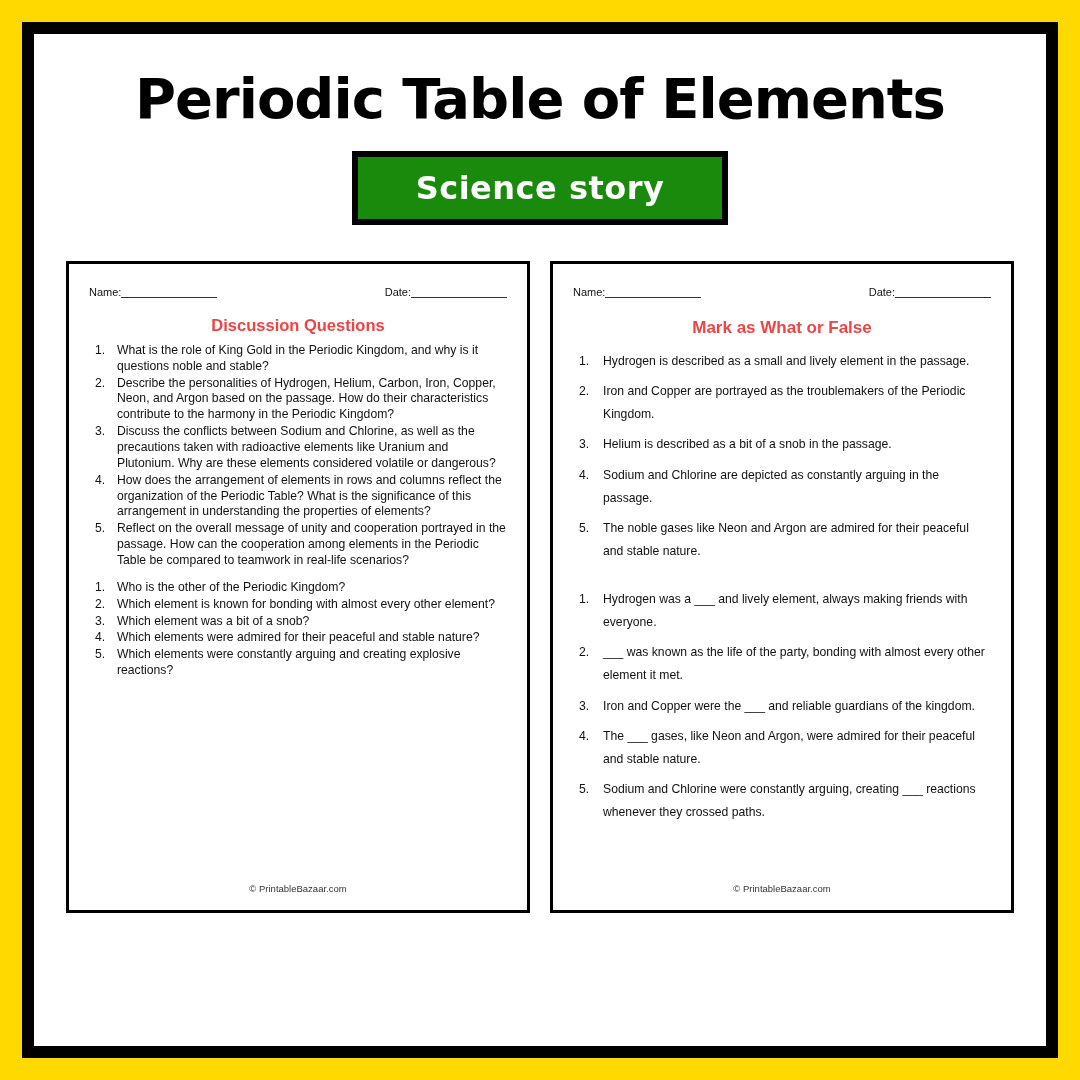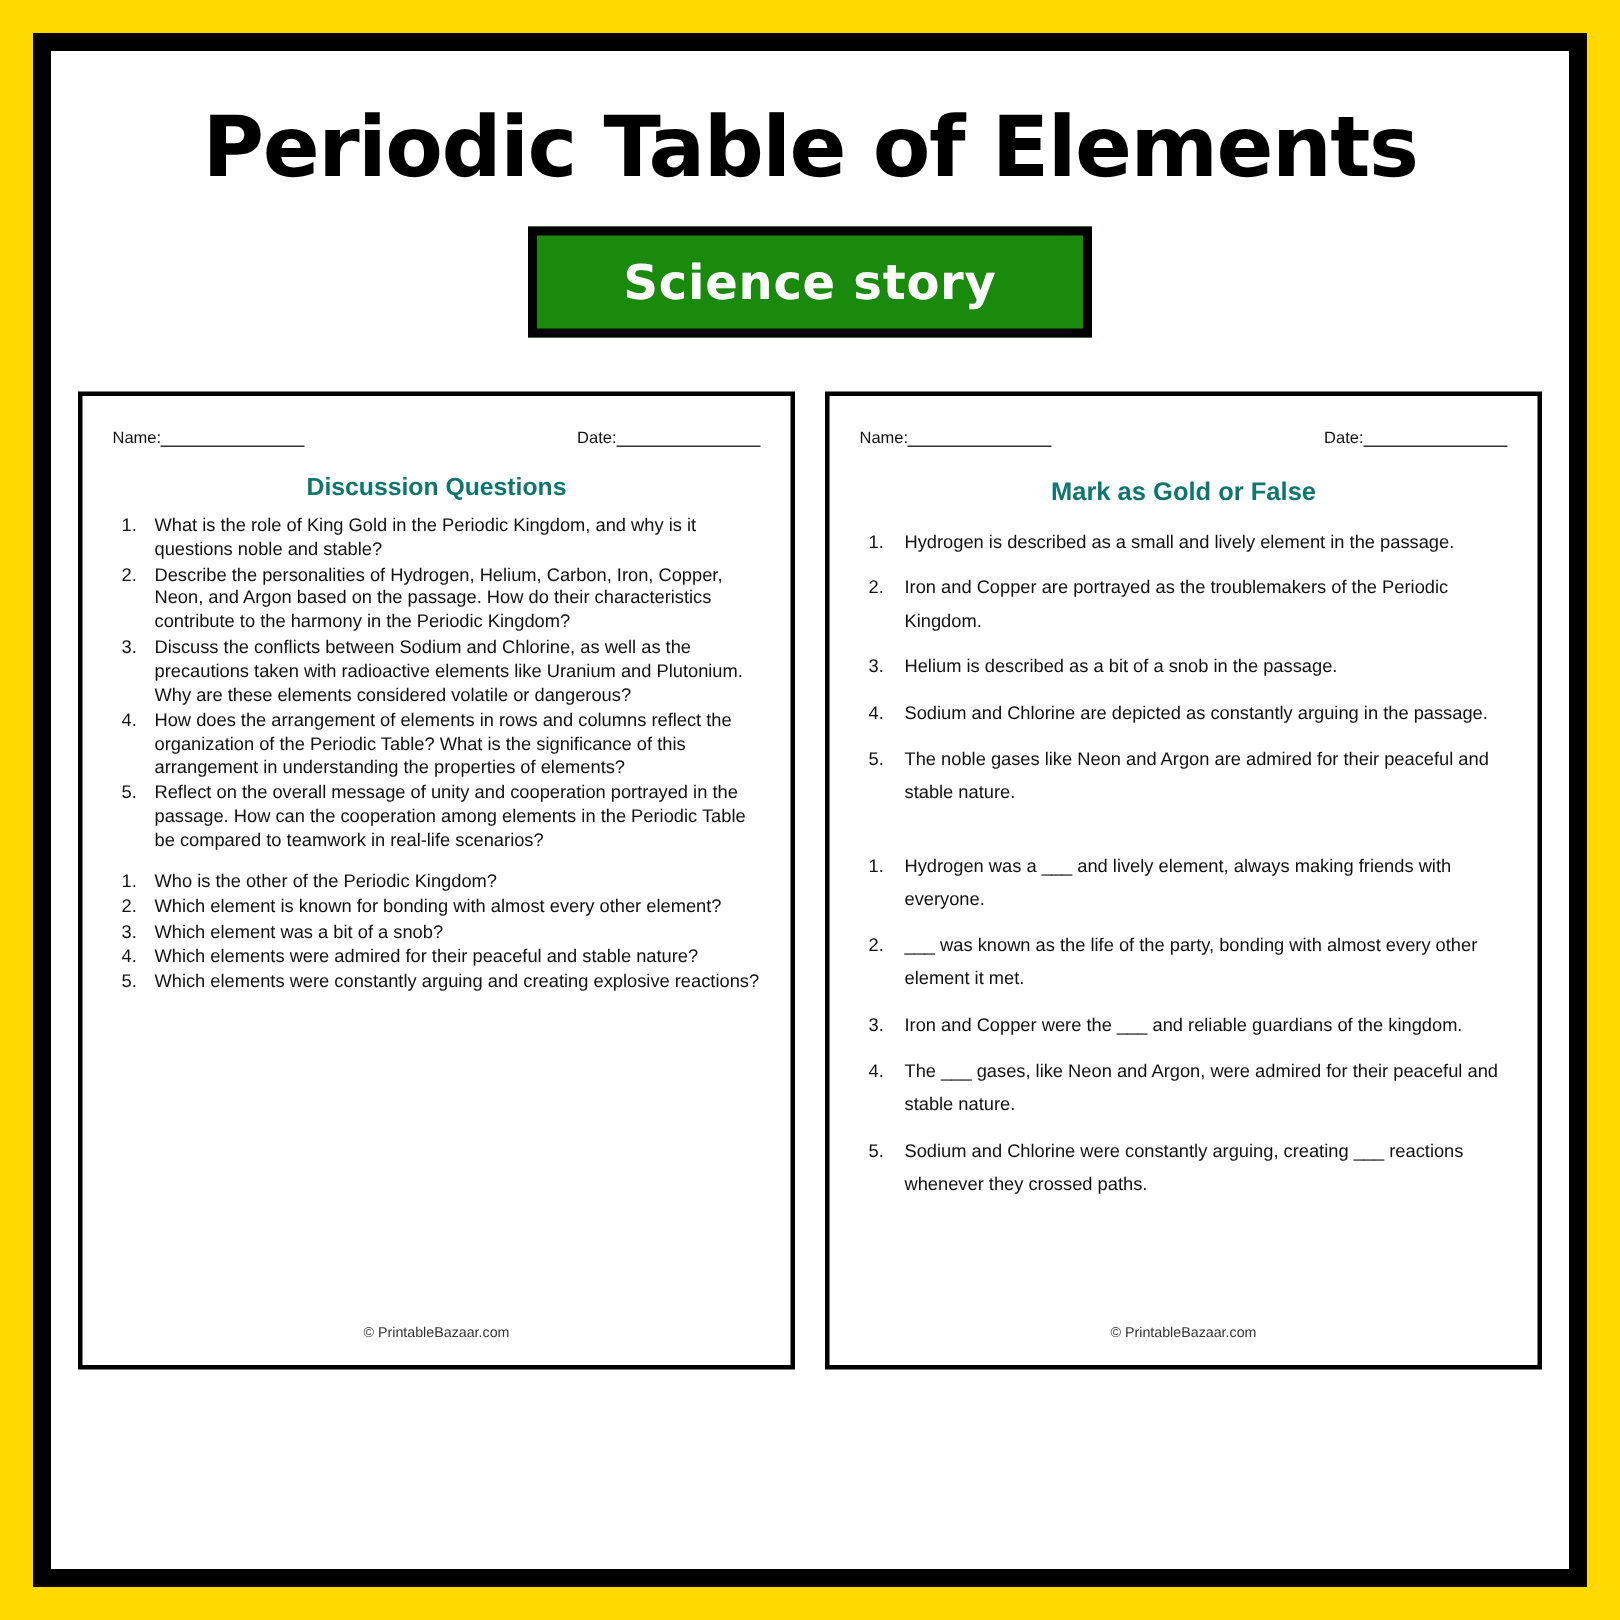--- a/index.html
+++ b/index.html
@@ -11,21 +11,21 @@
   .page {
     position: relative;
     width: 1080px; height: 1080px;
     background: #ffd900;
     padding: 22px;
   }
   .inner-frame {
     width: 100%; height: 100%;
     background: #ffffff;
     border: 12px solid #000000;
-    padding: 18px 18px;
+    padding: 18px 32px;
     display: flex;
     flex-direction: column;
     align-items: center;
   }
   .main-title {
     font-family: "DejaVu Sans", sans-serif;
     font-weight: bold;
     font-size: 56px;
     letter-spacing: -1px;
     color: #000000;
@@ -80,21 +80,21 @@
     display: inline-block;
     border-bottom: 1px solid #333;
     width: 96px;
     height: 10px;
     vertical-align: bottom;
   }
   .section-title {
     text-align: center;
     font-weight: bold;
     font-size: 16.5px;
-    color: #0f766e;
+    color: #ef4444;
     margin: 4px 0 8px 0;
   }
   ol.qlist {
     list-style: none;
     counter-reset: qc;
     padding: 0; margin: 0;
   }
   ol.qlist > li {
     counter-increment: qc;
     position: relative;
@@ -171,21 +171,21 @@
 
         <div class="footer">© PrintableBazaar.com</div>
       </div>
 
       <div class="sheet right">
         <div class="namedate">
           <span class="field"><span>Name:</span><span class="line"></span></span>
           <span class="field"><span>Date:</span><span class="line"></span></span>
         </div>
 
-        <div class="section-title">Mark as Gold or False</div>
+        <div class="section-title">Mark as What or False</div>
         <ol class="qlist">
           <li>Hydrogen is described as a small and lively element in the passage.</li>
           <li>Iron and Copper are portrayed as the troublemakers of the Periodic Kingdom.</li>
           <li>Helium is described as a bit of a snob in the passage.</li>
           <li>Sodium and Chlorine are depicted as constantly arguing in the passage.</li>
           <li>The noble gases like Neon and Argon are admired for their peaceful and stable nature.</li>
         </ol>
 
         <div class="spacer-md"></div>
 

